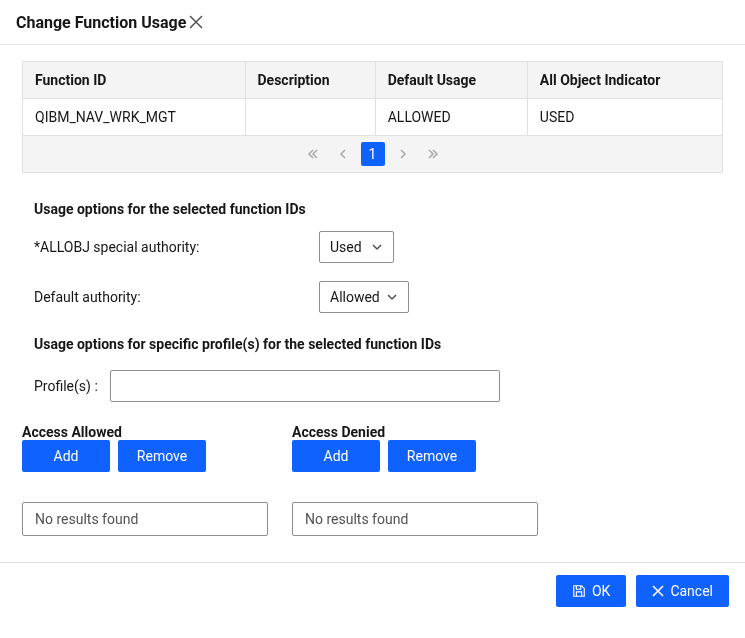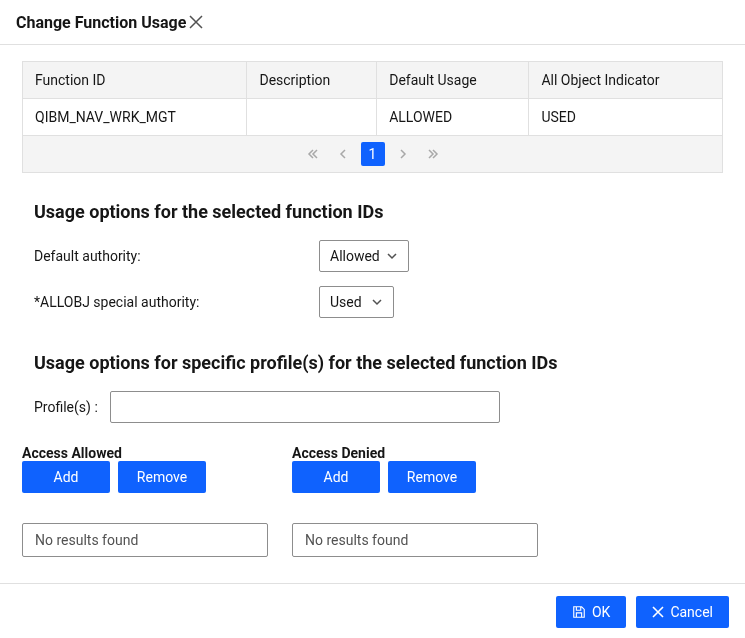--- a/index.html
+++ b/index.html
@@ -4,25 +4,25 @@
 <style>
 *{box-sizing:border-box;margin:0;padding:0;font-family:-apple-system,BlinkMacSystemFont,"Segoe UI",Roboto,Arial,sans-serif}
 body{background:#fff;font-size:14px;color:#161616;width:745px}
 .modal{width:745px}
 .hdr{display:flex;align-items:center;padding:12px 16px;border-bottom:1px solid #e0e0e0}
 .hdr h1{font-size:16px;font-weight:700}
 .close{width:20px;height:20px;display:flex;align-items:center;justify-content:center;cursor:pointer;color:#525252}
 .body{padding:16px 22px}
 table{width:100%;border-collapse:collapse;border:1px solid #e0e0e0}
 th,td{text-align:left;padding:10px 12px;border:1px solid #e0e0e0;font-size:14px}
-th{background:#f4f4f4;font-weight:400}
+th{background:#f4f4f4;font-weight:700}
 .pager{display:flex;align-items:center;justify-content:center;gap:6px;background:#f4f4f4;border:1px solid #e0e0e0;border-top:0;padding:6px 0}
 .pgbtn{width:24px;height:24px;display:flex;align-items:center;justify-content:center;color:#a8a8a8;cursor:pointer}
 .pgbtn.cur{background:#0f62fe;color:#fff;border-radius:2px}
-.sect{margin-top:28px;font-weight:700;font-size:18px}
+.sect{margin-top:28px;font-weight:700;font-size:14px}
 .row{display:flex;align-items:center;margin-top:18px}
 .lbl{width:285px;font-size:14px}
 .select{position:relative;width:90px;height:32px;border:1px solid #8d8d8d;border-radius:2px;display:flex;align-items:center;padding:0 10px;font-size:14px;cursor:pointer;justify-content:space-between}
 .chev{color:#525252}
 .prow{display:flex;align-items:center;gap:12px;margin-top:18px}
 .txtin{height:32px;border:1px solid #8d8d8d;border-radius:2px;padding:0 10px;font-size:14px;width:390px}
 .btn{height:32px;padding:0 16px;background:#0f62fe;color:#fff;border:none;border-radius:2px;font-size:14px;cursor:pointer;display:inline-flex;align-items:center;justify-content:center}
 .cols{display:flex;gap:24px;margin-top:22px}
 .col{display:flex;flex-direction:column;}
 .col h3{font-size:14px;font-weight:700}
@@ -85,45 +85,45 @@
       <div class="pgbtn">
           <svg width="12" height="12" viewBox="0 0 12 12">
             <path d="M2 2 L6 6 L2 10 M6 2 L10 6 L6 10" stroke="currentColor" stroke-width="1.5" fill="none"></path>
           </svg>
         </div>
     </div>
 
     <div style="padding:0 12px">
       <div class="sect">Usage options for the selected function IDs</div>
 
+      <div class="row" style="margin-top:14px">
+        <div class="lbl">*ALLOBJ special authority:</div>
+        <div class="select" style="width:75px">
+          <span>Used</span>
+          <span class="chev">
+              <svg width="12" height="8" viewBox="0 0 12 8">
+                <path d="M2 2 L6 6 L10 2" stroke="currentColor" stroke-width="1.5" fill="none"></path>
+              </svg>
+            </span>
+        </div>
+      </div>
+
       <div class="row">
         <div class="lbl">Default authority:</div>
         <div class="select">
           <span>Allowed</span>
           <span class="chev">
               <svg width="12" height="8" viewBox="0 0 12 8">
                 <path d="M2 2 L6 6 L10 2" stroke="currentColor" stroke-width="1.5" fill="none"></path>
               </svg>
             </span>
         </div>
       </div>
 
-      <div class="row" style="margin-top:14px">
-        <div class="lbl">*ALLOBJ special authority:</div>
-        <div class="select" style="width:75px">
-          <span>Used</span>
-          <span class="chev">
-              <svg width="12" height="8" viewBox="0 0 12 8">
-                <path d="M2 2 L6 6 L10 2" stroke="currentColor" stroke-width="1.5" fill="none"></path>
-              </svg>
-            </span>
-        </div>
-      </div>
-
-      <div class="sect" style="margin-top:34px">Usage options for specific profile(s) for the selected function IDs</div>
+      <div class="sect" style="margin-top:23px">Usage options for specific profile(s) for the selected function IDs</div>
 
       <div class="prow">
         <span>Profile(s) :</span>
         <input class="txtin" type="text" style="">
       </div>
     </div>
 
     <div class="cols">
       <div class="col">
         <h3>Access Allowed</h3>

